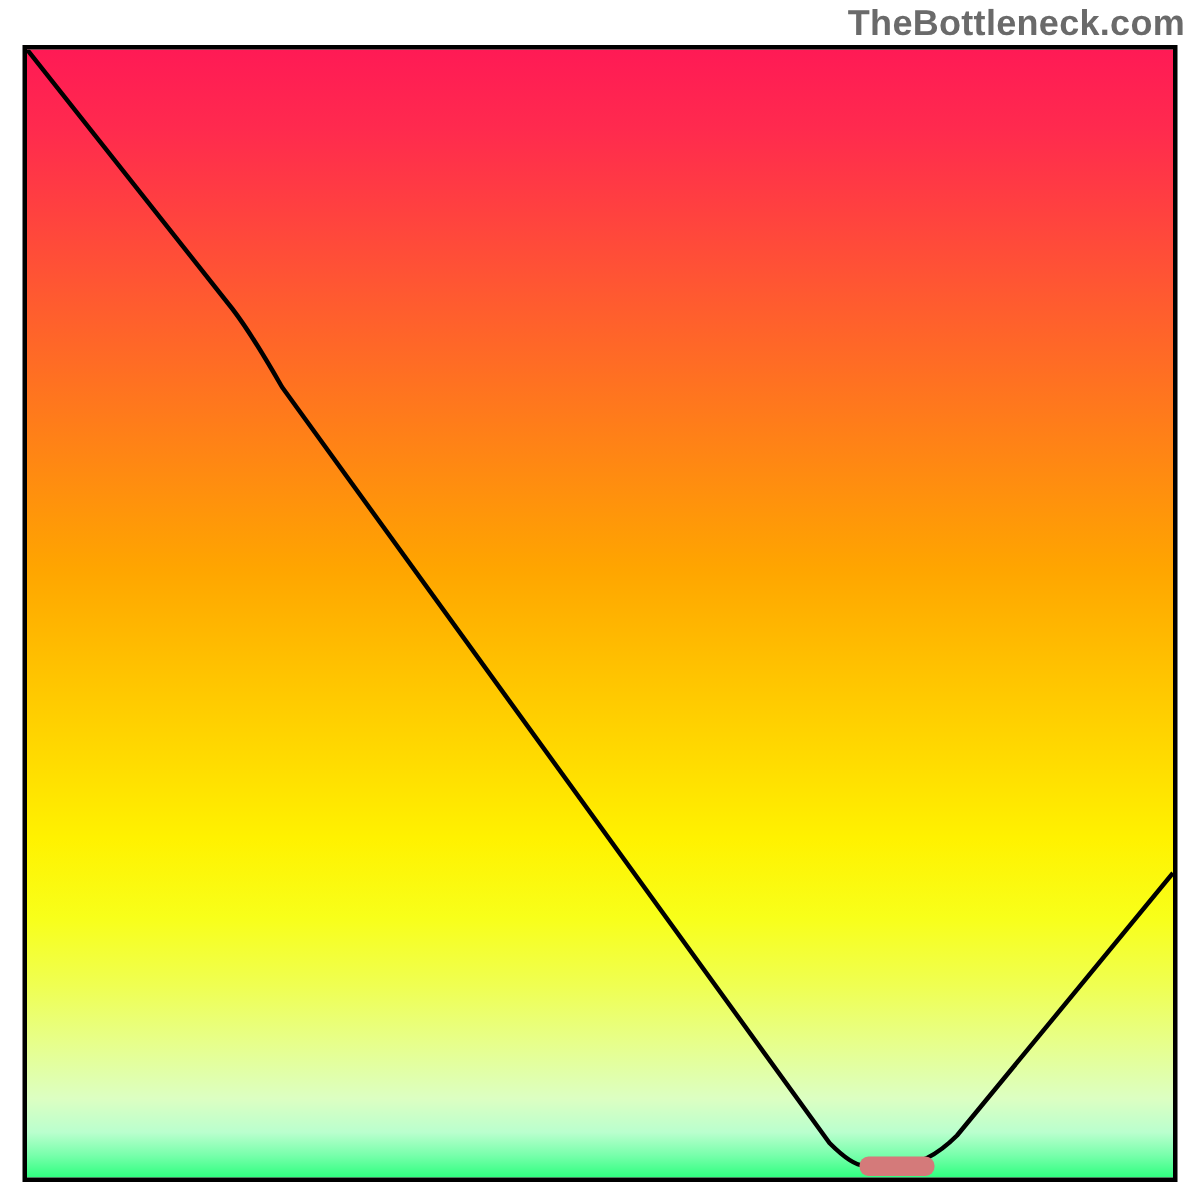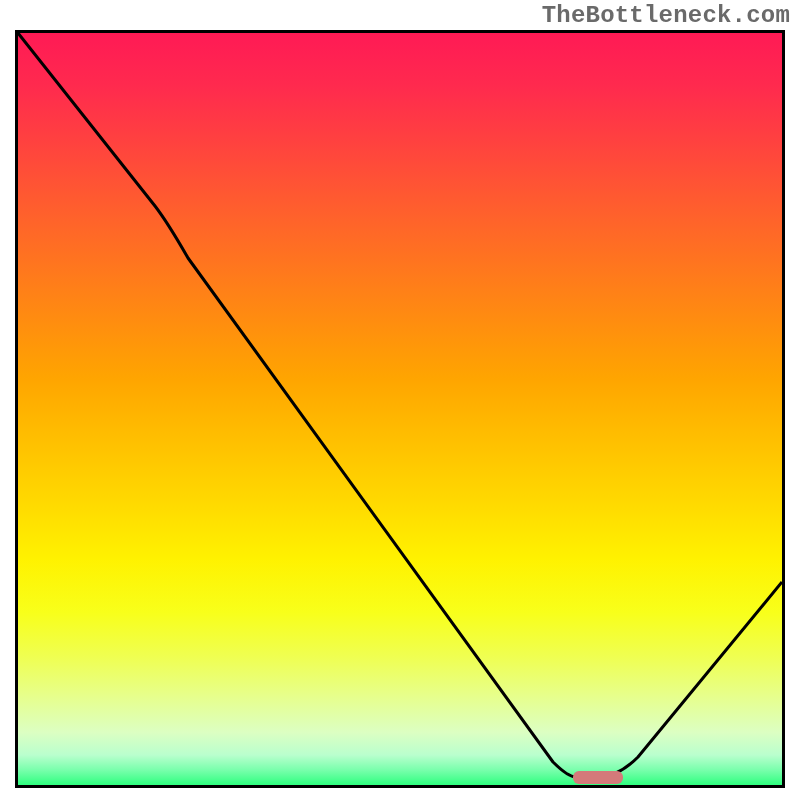--- a/index.html
+++ b/index.html
@@ -18,21 +18,20 @@
   }
   .watermark {
     position: absolute;
     top: 2px;
     right: 10px;
     font-size: 24px;
     font-weight: bold;
     color: #6a6a6a;
     letter-spacing: 0.2px;
     z-index: 10;
-    font-family: Liberation Mono, monospace;
   }
   .plot-frame {
     position: absolute;
     left: 15px;
     top: 30px;
     width: 770px;
     height: 758px;
     border: 3px solid #000000;
     box-sizing: border-box;
     background: linear-gradient(

